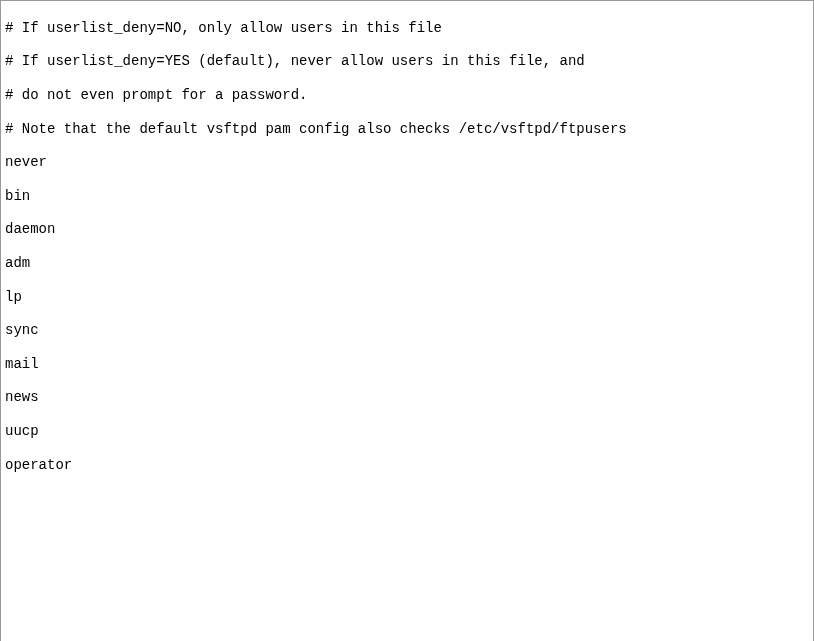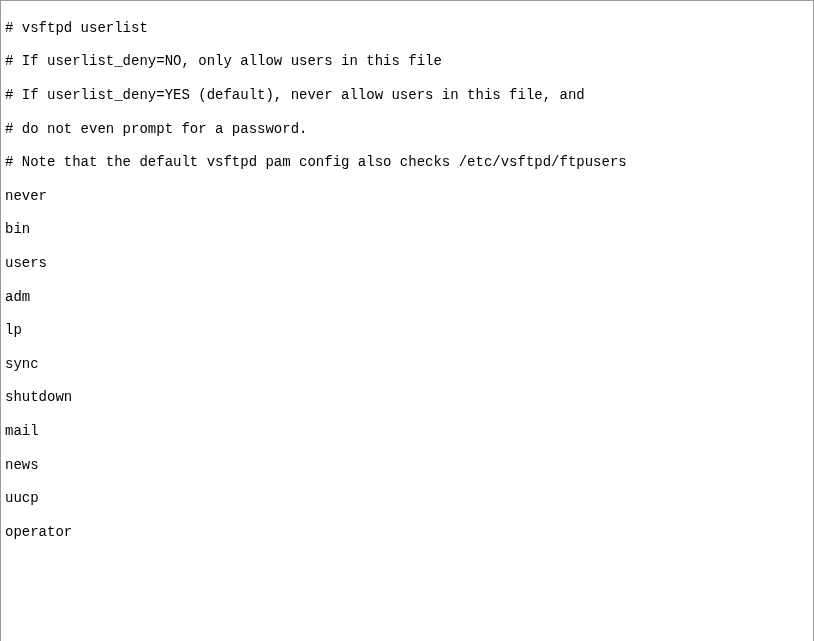--- a/index.html
+++ b/index.html
@@ -24,32 +24,30 @@
       white-space: pre;
     }
     .line {
       display: block;
     }
   </style>
 </head>
 <body>
 
 <div class="terminal">
-<span class="line"># vsftpd userlist</span>
 <span class="line"># If userlist_deny=NO, only allow users in this file</span>
 <span class="line"># If userlist_deny=YES (default), never allow users in this file, and</span>
 <span class="line"># do not even prompt for a password.</span>
 <span class="line"># Note that the default vsftpd pam config also checks /etc/vsftpd/ftpusers</span>
 <span class="line">never</span>
 <span class="line">bin</span>
-<span class="line">users</span>
+<span class="line">daemon</span>
 <span class="line">adm</span>
 <span class="line">lp</span>
 <span class="line">sync</span>
-<span class="line">shutdown</span>
 <span class="line">mail</span>
 <span class="line">news</span>
 <span class="line">uucp</span>
 <span class="line">operator</span>
 
 
 
 
 
 

